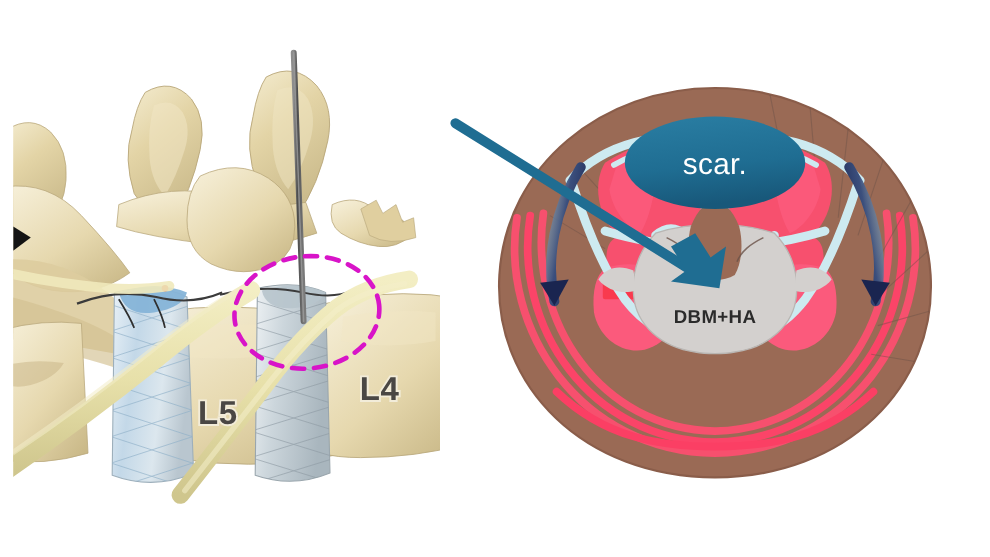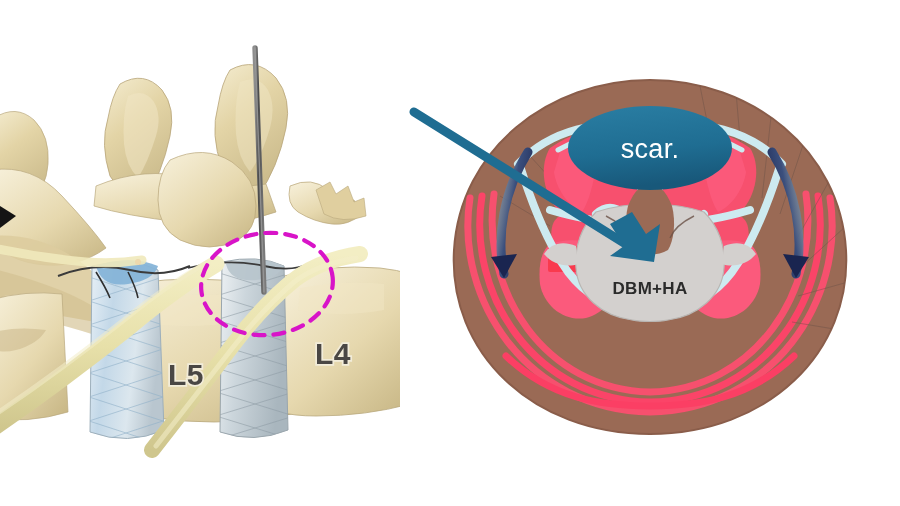--- a/index.html
+++ b/index.html
@@ -17,21 +17,21 @@
     position: relative;
     width: 900px;
     height: 506px;
     background: #ffffff;
   }
   .panel {
     position: absolute;
     top: 0;
     height: 506px;
   }
-  #panel-left  { left: 0;   width: 400px; }
+  #panel-left  { left: 12px;   width: 400px; }
   #panel-right { left: 400px; width: 500px; text-align: right; }
   .panel svg { display: block; width: 100%; height: 100%; }
 
   
   .vert-label {
     font-family: "Liberation Sans", sans-serif;
     font-size: 30px;
     font-weight: bold;
     fill: #4a4744;
     stroke: #f2ecd9;

